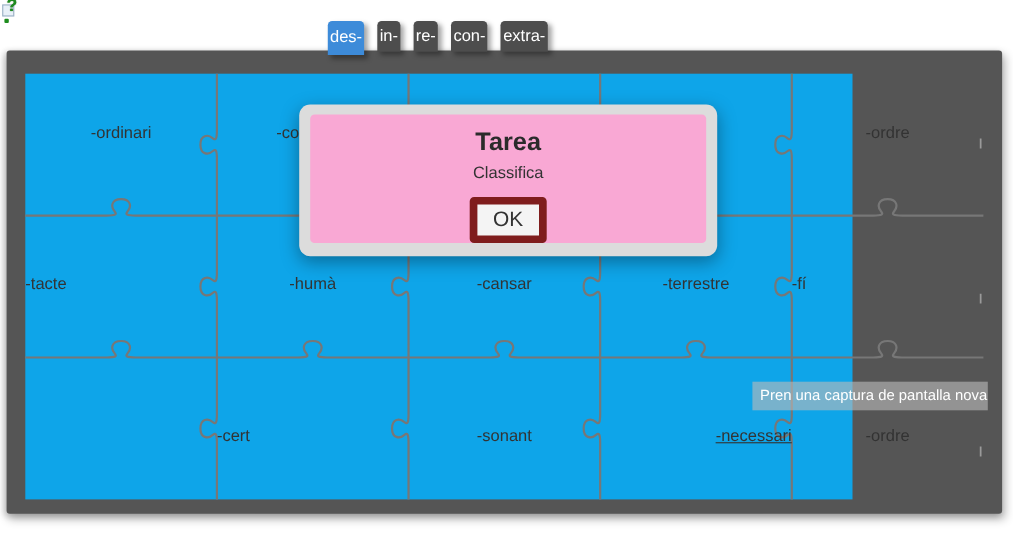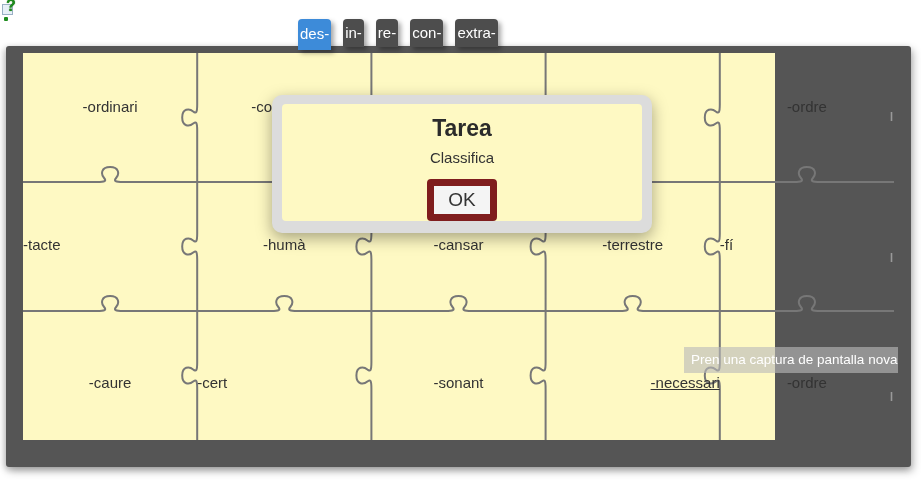--- a/index.html
+++ b/index.html
@@ -17,31 +17,31 @@
   
   .tabs{position:absolute;left:298px;top:19px;display:flex;gap:12px;align-items:flex-start;z-index:4;}
   .tab{background:var(--tab-inactive,#4d4d4d);color:#fff;font-size:15px;line-height:28px;height:28px;
        padding:0 2px;border-radius:4px 4px 0 0;box-shadow:3px 3px 5px rgba(0,0,0,0.35);
        cursor:pointer;white-space:nowrap;}
   .tab.active{background:var(--tab-active,#3d8bd9);height:31px;line-height:29px;}
 
   
   .board{position:absolute;left:6px;top:46px;width:905px;height:421px;background:var(--board-frame,#555);
          border-radius:3px;box-shadow:2px 4px 9px rgba(0,0,0,0.30), -2px 2px 6px rgba(0,0,0,0.18);z-index:1;}
-  .board-inner{position:absolute;left:17px;top:7px;width:752px;height:387px;background:#fef9c3;}
+  .board-inner{position:absolute;left:17px;top:21px;width:752px;height:387px;background:#0ea5e9;}
   .board-inner svg{position:absolute;left:0;top:0;}
   .labels{position:absolute;left:0;top:0;width:871px;height:387px;}
   .plabel{position:absolute;font-size:15px;color:var(--label-text,#333);height:20px;line-height:20px;
           white-space:nowrap;}
 
   
   .dialog{position:absolute;left:272px;top:95px;width:380px;height:138px;box-sizing:border-box;
           background:#dcdcdc;border-radius:10px;padding:9px 10px 12px 10px;z-index:10;
           box-shadow:0 5px 16px rgba(0,0,0,0.35);}
-  .dialog-inner{background:#fef9c3;border-radius:4px;height:100%;display:flex;flex-direction:column;
+  .dialog-inner{background:#f9a8d4;border-radius:4px;height:100%;display:flex;flex-direction:column;
                 align-items:center;box-sizing:border-box;padding-top:11px;}
   .dialog-title{font-size:23px;font-weight:bold;color:#2b2b2b;}
   .dialog-subtitle{font-size:15px;color:#333;margin-top:7px;}
   .ok-btn{margin-top:13px;font-family:"Liberation Sans",sans-serif;font-size:19px;color:#333;
           background:#f4f4f4;border:7px solid #7f1d1d;border-radius:4px;padding:3px 14px;cursor:pointer;}
 
   
   .tooltip{position:absolute;left:684px;top:347px;width:214px;height:26px;z-index:6;
            background:rgba(186,186,186,0.62);color:#fff;font-size:13.5px;line-height:26px;
            padding-left:7px;box-sizing:border-box;white-space:nowrap;overflow:hidden;}
@@ -73,21 +73,20 @@
       </svg>
       <div class="labels" id="labels">
           <div class="plabel" style="top: 43.5px; left: 0px; width: 174.2px; text-align: center;">-ordinari</div>
           <div class="plabel" style="top: 43.5px; left: 129px; width: 120px; text-align: right;">-co</div>
           <div class="plabel" style="top: 43.5px; left: 696.8px; width: 174.2px; text-align: center;">-ordre</div>
           <div class="plabel" style="top: 181.5px; left: 0px; width: 174.2px; text-align: left;">-tacte</div>
           <div class="plabel" style="top: 181.5px; left: 174.2px; width: 174.2px; text-align: center;">-humà</div>
           <div class="plabel" style="top: 181.5px; left: 348.4px; width: 174.2px; text-align: center;">-cansar</div>
           <div class="plabel" style="top: 181.5px; left: 522.6px; width: 174.2px; text-align: center;">-terrestre</div>
           <div class="plabel" style="top: 181.5px; left: 696.8px; width: 174.2px; text-align: left;">-fí</div>
-          <div class="plabel" style="top: 319.5px; left: 0px; width: 174.2px; text-align: center;">-caure</div>
           <div class="plabel" style="top: 319.5px; left: 174.2px; width: 174.2px; ">-cert</div>
           <div class="plabel" style="top: 319.5px; left: 348.4px; width: 174.2px; text-align: center;">-sonant</div>
           <div class="plabel" style="top: 319.5px; left: 522.6px; width: 174.2px; text-align: right; text-decoration: underline;">-necessari</div>
           <div class="plabel" style="top: 319.5px; left: 696.8px; width: 174.2px; text-align: center;">-ordre</div>
         </div>
     </div>
   </div>
 
   <div class="tooltip">Pren una captura de pantalla nova</div>
 

